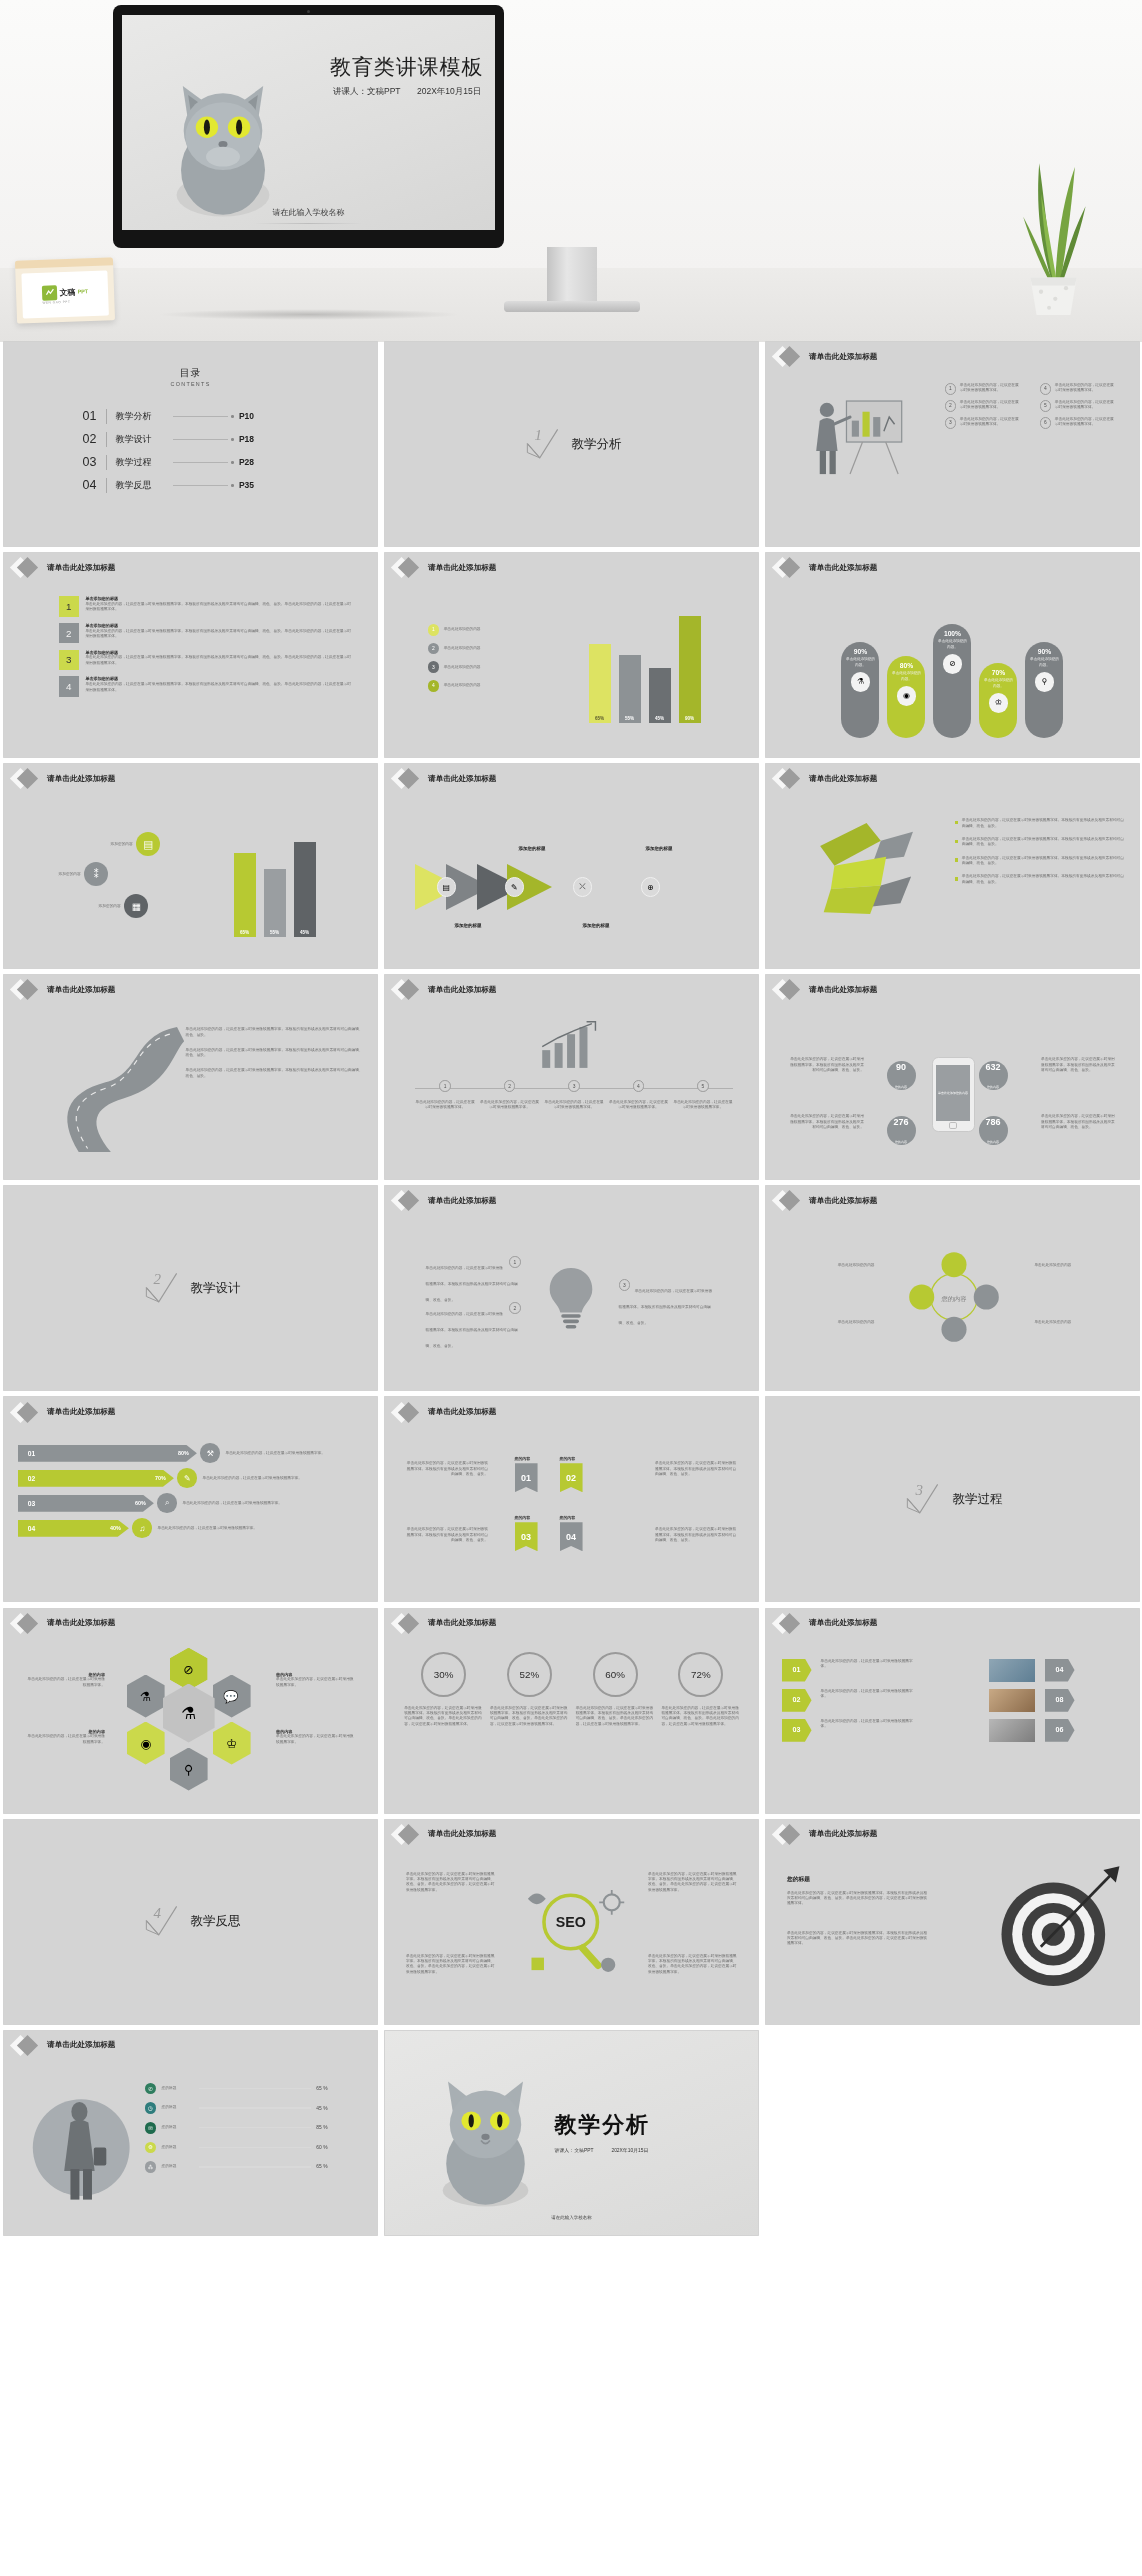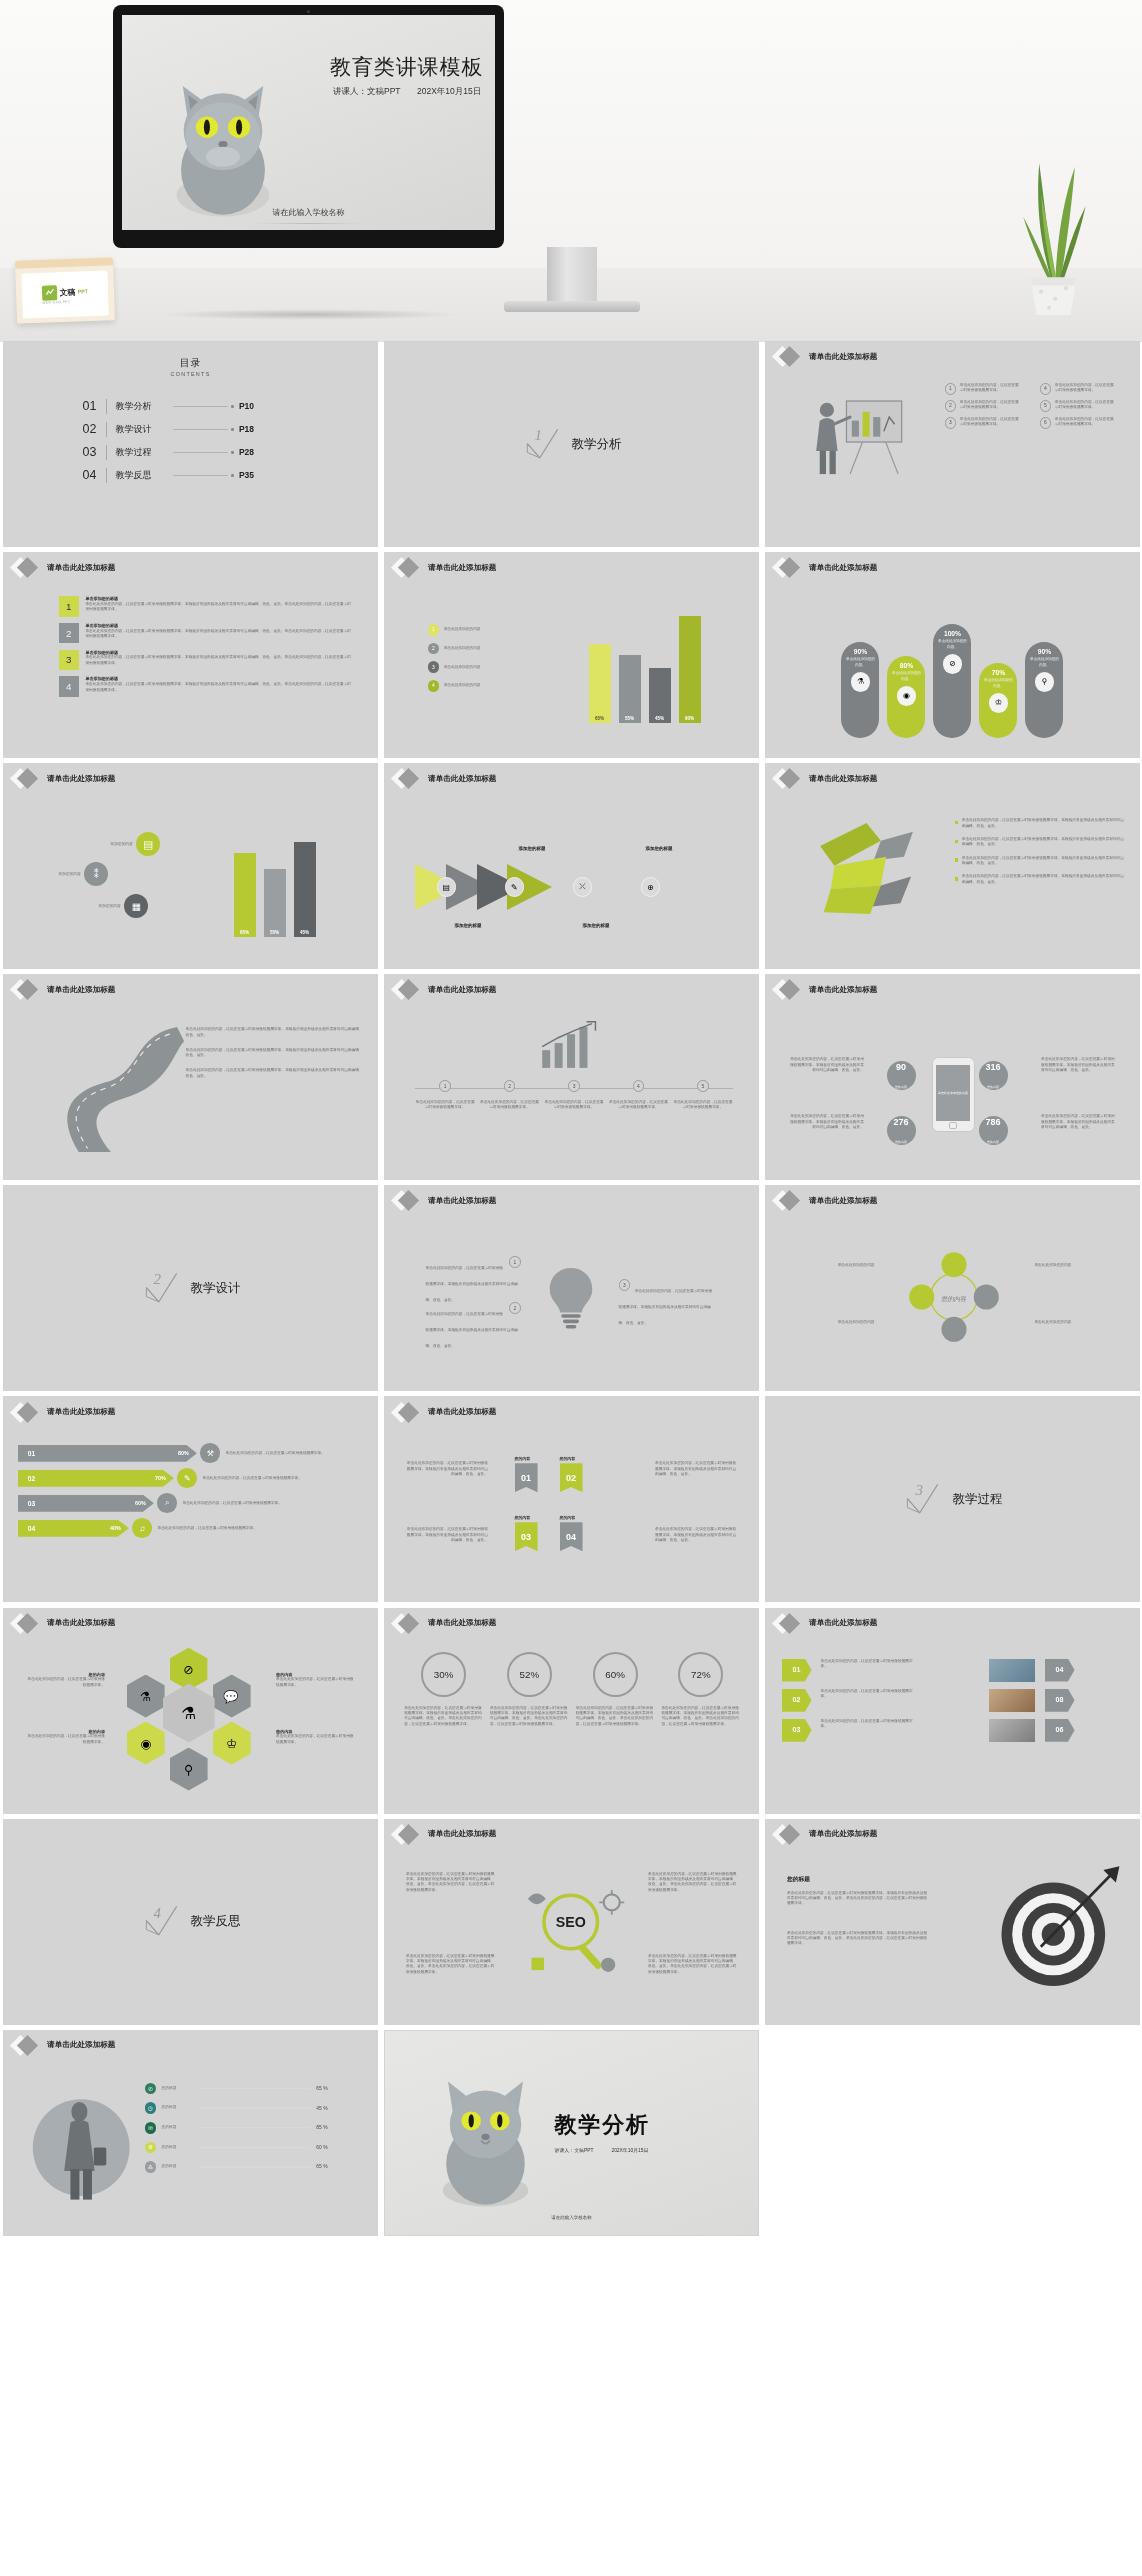--- a/index.html
+++ b/index.html
@@ -70,21 +70,21 @@
   .ph-b { color:#1f1f1f; font-size:4.1px; font-weight:bold; line-height:1.4; }
 
   
   .sec-wrap { position:absolute; left:0; top:0; width:100%; height:100%;
     display:flex; align-items:center; justify-content:center; gap:9px; }
   .sec-num { font-size:28px; color:#8a8a8a; font-family:"Liberation Serif",serif;
     font-style:italic; opacity:.75; }
   .sec-title { font-size:12.5px; color:#1e1e1e; }
 
   
-  .toc-h { text-align:center; padding-top:15px; }
+  .toc-h { text-align:center; padding-top:25px; }
   .toc-h .cn { font-size:9.8px; color:#222; letter-spacing:0.9px; }
   .toc-h .en { font-size:5.4px; color:#555; letter-spacing:1.3px; margin-top:0.9px; }
   .toc-list { margin:18px 0 0 79px; }
   .toc-item { display:flex; align-items:center; height:23px; }
   .toc-no { font-size:12.5px; color:#2a2a2a; width:23px; font-weight:300; }
   .toc-bar { width:0.9px; height:15px; background:#a9a9a9; margin-right:9px; }
   .toc-lbl { font-size:9px; color:#1f1f1f; width:55px; }
   .toc-dash { flex:1; max-width:55px; height:0.9px; background:#b3b3b3; margin:0 2.7px; }
   .toc-dot { width:2.7px; height:2.7px; border-radius:50%; background:#8a8a8a; margin-right:5.4px; }
   .toc-pg { font-size:8.5px; color:#222; font-weight:bold; }
@@ -624,21 +624,21 @@
         <div style="position:absolute;inset:6.3px 3.6px 10.7px 3.6px;background:#9a9ea1;display:flex;align-items:center;justify-content:center">
           <span style="font-size:3px;color:#fff;text-align:center">单击此处添加您的内容</span>
         </div>
         <div style="position:absolute;left:50%;bottom:2.7px;margin-left:-3.6px;width:7.1px;height:7.1px;border:0.9px solid #bdbdbd;border-radius:1.8px"></div>
       </div>
       <div class="kpi" style="position:absolute;left:121px;top:86px">
         <span class="v">90</span>
         <span class="t">您的内容</span>
         </div>
       <div class="kpi" style="position:absolute;left:213px;top:86px">
-        <span class="v">316</span>
+        <span class="v">632</span>
         <span class="t">您的内容</span>
         </div>
       <div class="kpi" style="position:absolute;left:121px;top:141px">
         <span class="v">276</span>
         <span class="t">您的内容</span>
         </div>
       <div class="kpi" style="position:absolute;left:213px;top:141px">
         <span class="v">786</span>
         <span class="t">您的内容</span>
         </div>

